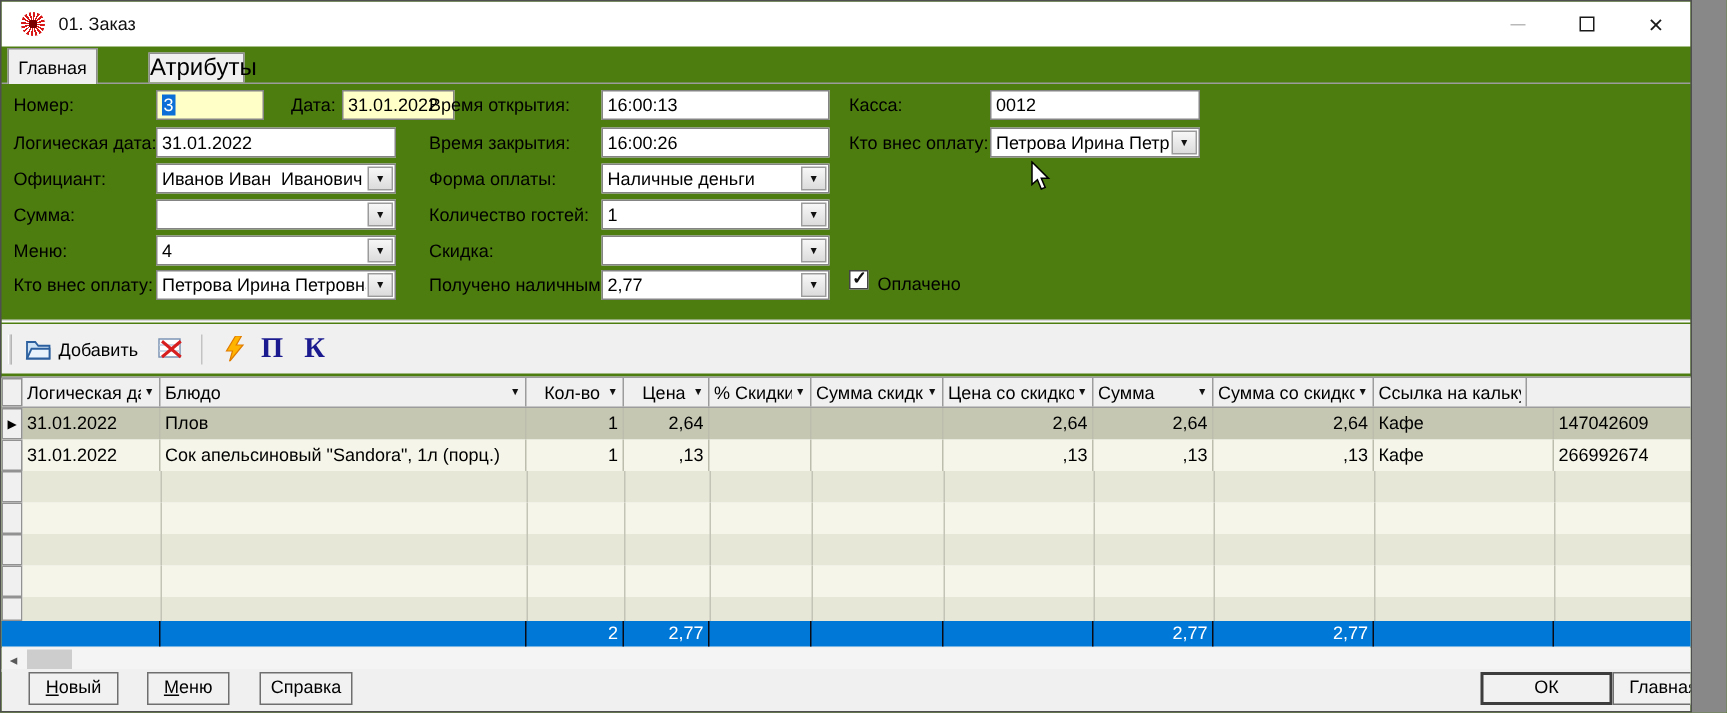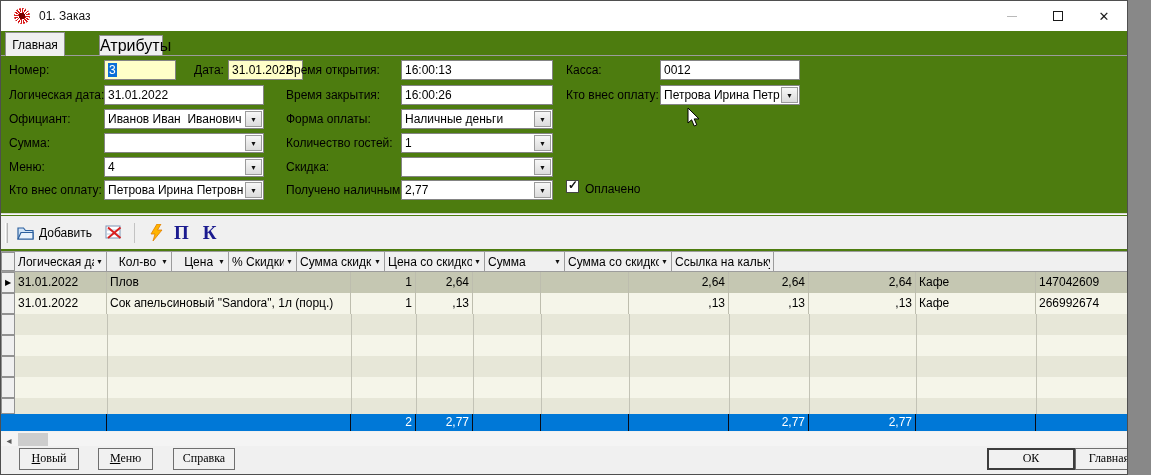--- a/index.html
+++ b/index.html
@@ -81,21 +81,21 @@
   .col-8{width:107px}.col-9{width:120px}.col-10{width:102px}
   
   .vscroll { position:absolute; top:0; right:0; width:14px; height:180px; background:#f0f0f0; border-left:1px solid #e3e3e3; }
   .varrow { position:absolute; left:0; width:100%; height:16px; display:flex; align-items:center; justify-content:center; font-size:8px; color:#5a5a5a; }
   .vthumb { position:absolute; left:1px; top:17px; width:12px; height:98px; background:#cdcdcd; }
   .hscroll { position:absolute; left:0; top:180px; width:1137px; height:16px; background:#f4f4f4; }
   .harrow { position:absolute; top:0; width:16px; height:16px; display:flex; align-items:center; justify-content:center; font-size:10px; color:#5a5a5a; }
   .hthumb { position:absolute; left:17px; top:1px; width:30px; height:14px; background:#cdcdcd; }
   
   .footer { position:absolute; bottom:0; left:0; width:100%; height:28px; background:#f0f0f0; }
-  .fbtn { position:absolute; top:2px; height:22px; background:#f1f1f1; border:1px solid #6f6f6f; text-align:center; line-height:19px; font-size:12px;font-family:Liberation Serif, serif; }
+  .fbtn { position:absolute; top:2px; height:22px; background:#f1f1f1; border:1px solid #6f6f6f; text-align:center; line-height:19px; font-size:12px; }
   .fbtn .ul-first { display:inline-block; }
   .fbtn .ul-first::first-letter { text-decoration:underline; }
   .fbtn-default { border:2px solid #3d3d3d; line-height:17px;margin-left:24px; }
   
   .cursor { position:absolute; left:686px; top:106px; z-index:50; }
 </style>
 </head>
 <body>
 
 <div class="window">
@@ -244,20 +244,24 @@
     <span class="tletter">П</span>
     <span class="tletter">К</span>
   </div>
 
   <div class="grid">
 
     <div class="trow hrow">
       <div class="mcell"></div>
       <div class="hcell col-0">
           <span class="ht">Логическая да</span>
+          <span class="fa">▼</span>
+        </div>
+      <div class="hcell col-1">
+          <span class="ht">Блюдо</span>
           <span class="fa">▼</span>
         </div>
       <div class="hcell col-2 num">
           <span class="ht">Кол-во</span>
           <span class="fa">▼</span>
         </div>
       <div class="hcell col-3 num">
           <span class="ht">Цена</span>
           <span class="fa">▼</span>
         </div>

